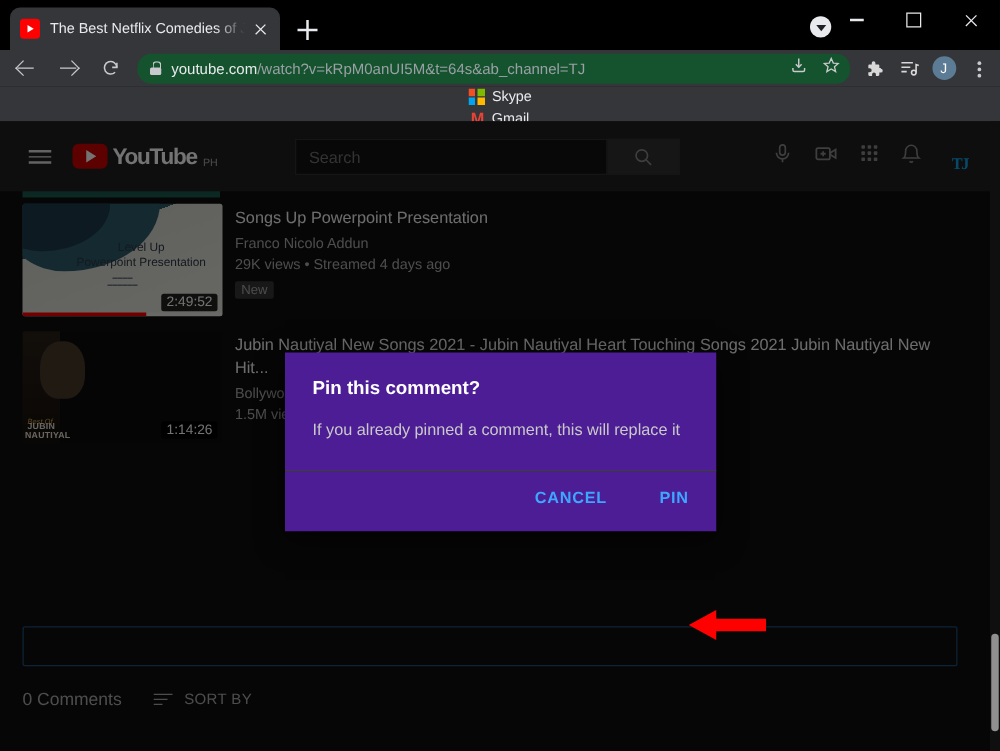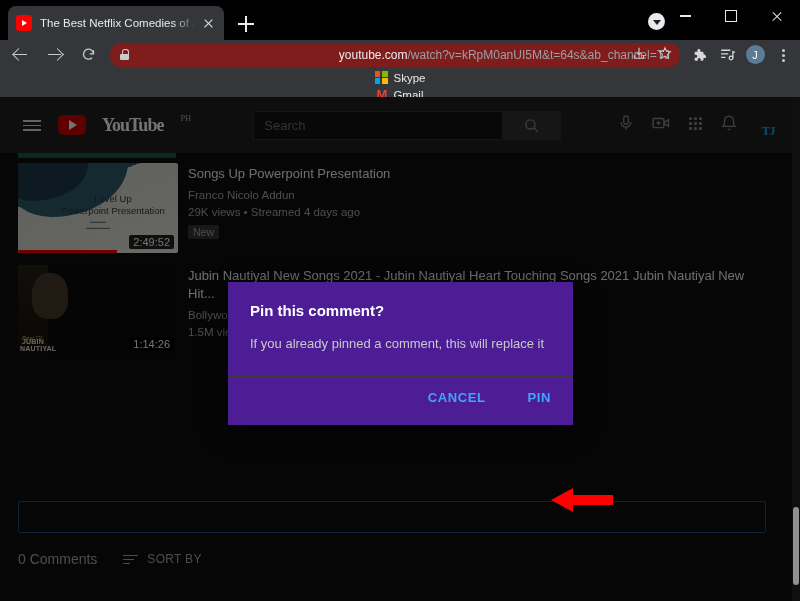--- a/index.html
+++ b/index.html
@@ -85,22 +85,22 @@
     content:""; position:absolute; left:8px; top:9.8px; width:8px; height:8px;
     border-left:1.4px solid #c8cacd; border-bottom:1.4px solid #c8cacd; transform:rotate(45deg);
   }
   .ic-fwd::after {
     content:""; position:absolute; left:13px; top:9.8px; width:8px; height:8px;
     border-right:1.4px solid #c8cacd; border-top:1.4px solid #c8cacd; transform:rotate(45deg);
   }
   .ic-reload { display:flex; align-items:center; justify-content:center; }
 
   .omnibox {
-    flex:1; height:22px; margin:0 6px 0 8px; background:#7f1d1d; border-radius:11px;
-    display:flex; align-items:center; padding:12px 10px; position:relative;justify-content:space-between;
+    flex:1; height:22px; margin:0 6px 0 8px; background:#14532d; border-radius:11px;
+    display:flex; align-items:center; padding:12px 10px; position:relative;
   }
   .lock-icon { width:9px; height:11px; position:relative; flex:0 0 9px; margin-right:8px; }
   .lock-icon::before {
     content:""; position:absolute; left:0; bottom:0; width:9px; height:6.5px;
     background:#c8cacd; border-radius:1.3px;
   }
   .lock-icon::after {
     content:""; position:absolute; left:2px; top:0; width:5px; height:6px;
     border:1.3px solid #c8cacd; border-bottom:none; border-radius:3px 3px 0 0;
   }
@@ -138,21 +138,21 @@
 
   
   .yt-page { position:absolute; left:0; top:97px; width:800px; height:504px; background:#0f0f0f; overflow:hidden; }
   .yt-header {
     position:absolute; left:0; top:0; width:800px; height:56px; background:#202020;
     display:flex; align-items:center; padding:0 12px;
   }
   .hamburger { width:24px; height:24px; margin:0 14px 0 8px; position:relative; flex:0 0 24px; }
   .hamburger i { position:absolute; left:3px; width:18px; height:1.6px; background:#dcdcdc; display:block; }
   .hamburger i:nth-child(1){top:7px;} .hamburger i:nth-child(2){top:11.6px;} .hamburger i:nth-child(3){top:16.2px;}
-  .yt-logo { display:flex; align-items:flex-start; gap:16px; position:relative;font-family:Liberation Serif, serif; }
+  .yt-logo { display:flex; align-items:flex-end; gap:4px; position:relative; }
   .yt-play { width:28px; height:20px; background:#cc0000; border-radius:5px; display:flex; align-items:center; justify-content:center; }
   .yt-play::after { content:""; width:0;height:0;border-left:8px solid #fff; border-top:5px solid transparent; border-bottom:5px solid transparent; margin-left:2px;}
   .yt-word { color:#fff; font-size:18px; font-weight:bold; letter-spacing:-1px; line-height:20px; }
   .yt-cc { color:#aaa; font-size:8.5px; margin-left:1px; margin-top:-2px; }
   .yt-search-wrap { display:flex; margin-left:62px; }
   .yt-search-box {
     width:250px; height:29px; background:#121212; border:1px solid #303030;
     display:flex; align-items:center; padding:0 10px;
   }
   .yt-search-ph { color:#717171; font-size:13px; }

